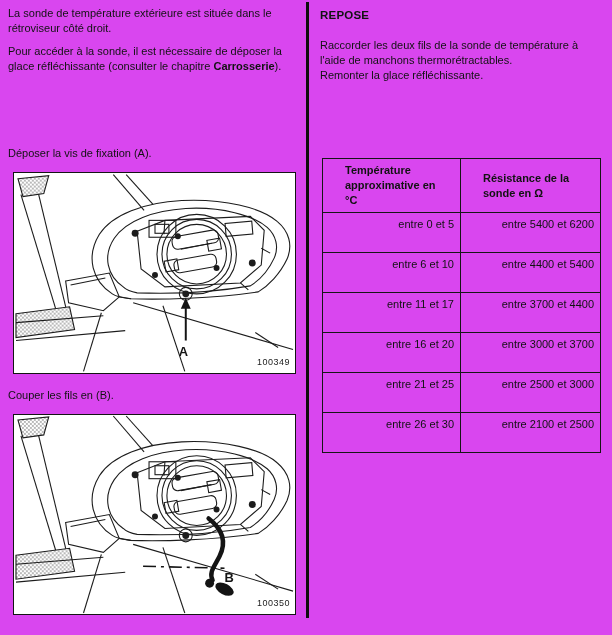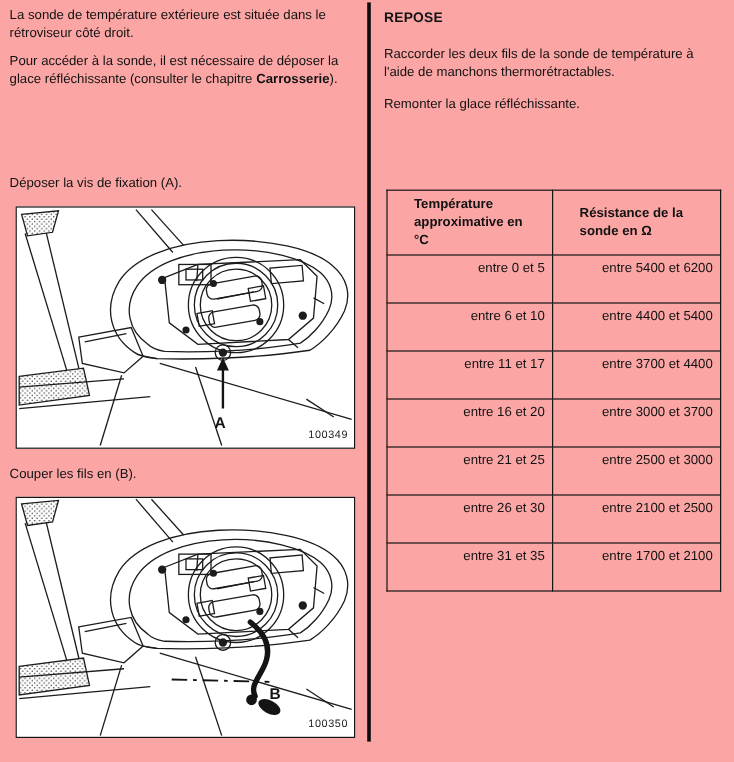--- a/index.html
+++ b/index.html
@@ -1,17 +1,17 @@
 <!DOCTYPE html>
 <html><head>
 <meta charset="utf-8">
 <style>
   html,body{margin:0;padding:0;background:#fff;}
   .page{
-    position:relative;width:612px;height:635px;background:#fca5a5;
+    position:relative;width:612px;height:635px;background:#d946ef;
     font-family:"Liberation Sans",sans-serif;color:#121212;
     font-size:11px;line-height:15px;overflow:hidden;
   }
   .abs{position:absolute;}
   .divider{left:306px;top:2px;width:3px;height:616px;background:#0d0d0d;}
   .col-left{left:8px;width:290px;}
   .col-right{left:320px;width:286px;}
   .bold{font-weight:bold;}
   .heading{font-weight:bold;font-size:11.5px;letter-spacing:0.2px;}
   .figure{
@@ -143,21 +143,21 @@
       <path d="M130,152 L212,154" stroke="#141414" stroke-width="1.6" stroke-dasharray="13 5 3 5" fill="none"></path>
       <text x="212" y="168" font-size="13" font-weight="bold" fill="#141414">B</text>
     </svg>
     <div class="fig-num">100350</div>
   </div>
 
   <div class="abs col-right heading" style="top:8px">REPOSE</div>
 
   <div class="abs col-right" style="top:38px">Raccorder les deux fils de la sonde de température à l'aide de manchons thermorétractables.</div>
 
-  <div class="abs col-right" style="top:80px">Remonter la glace réfléchissante.</div>
+  <div class="abs col-right" style="top:68px">Remonter la glace réfléchissante.</div>
 
 
   <div class="abs" style="left:322px;top:158px">
     <table class="res">
       <colgroup>
           <col class="c1">
           <col class="c2">
         </colgroup>
       <thead>
         <tr>
@@ -183,21 +183,17 @@
           <td>entre 3000 et 3700</td>
         </tr>
         <tr>
           <td>entre 21 et 25</td>
           <td>entre 2500 et 3000</td>
         </tr>
         <tr>
           <td>entre 26 et 30</td>
           <td>entre 2100 et 2500</td>
         </tr>
-        <tr>
-          <td>entre 31 et 35</td>
-          <td>entre 1700 et 2100</td>
-        </tr>
       </tbody>
     </table>
   </div>
 
 </div>
 
 </body></html>

